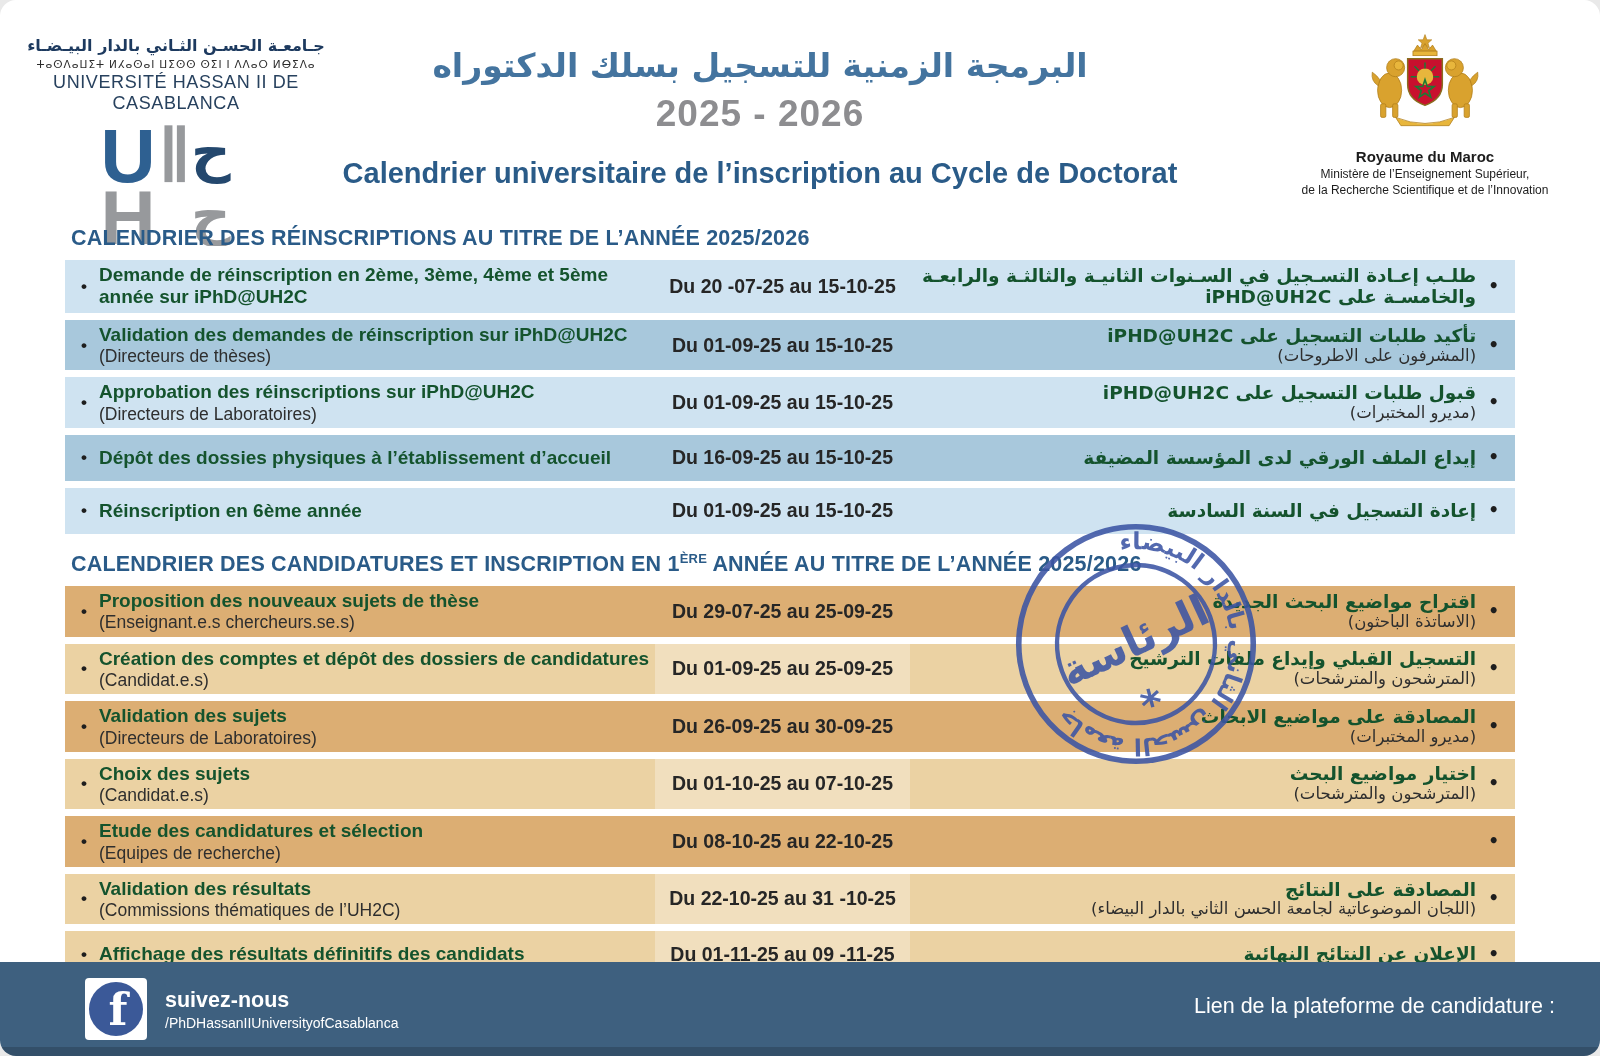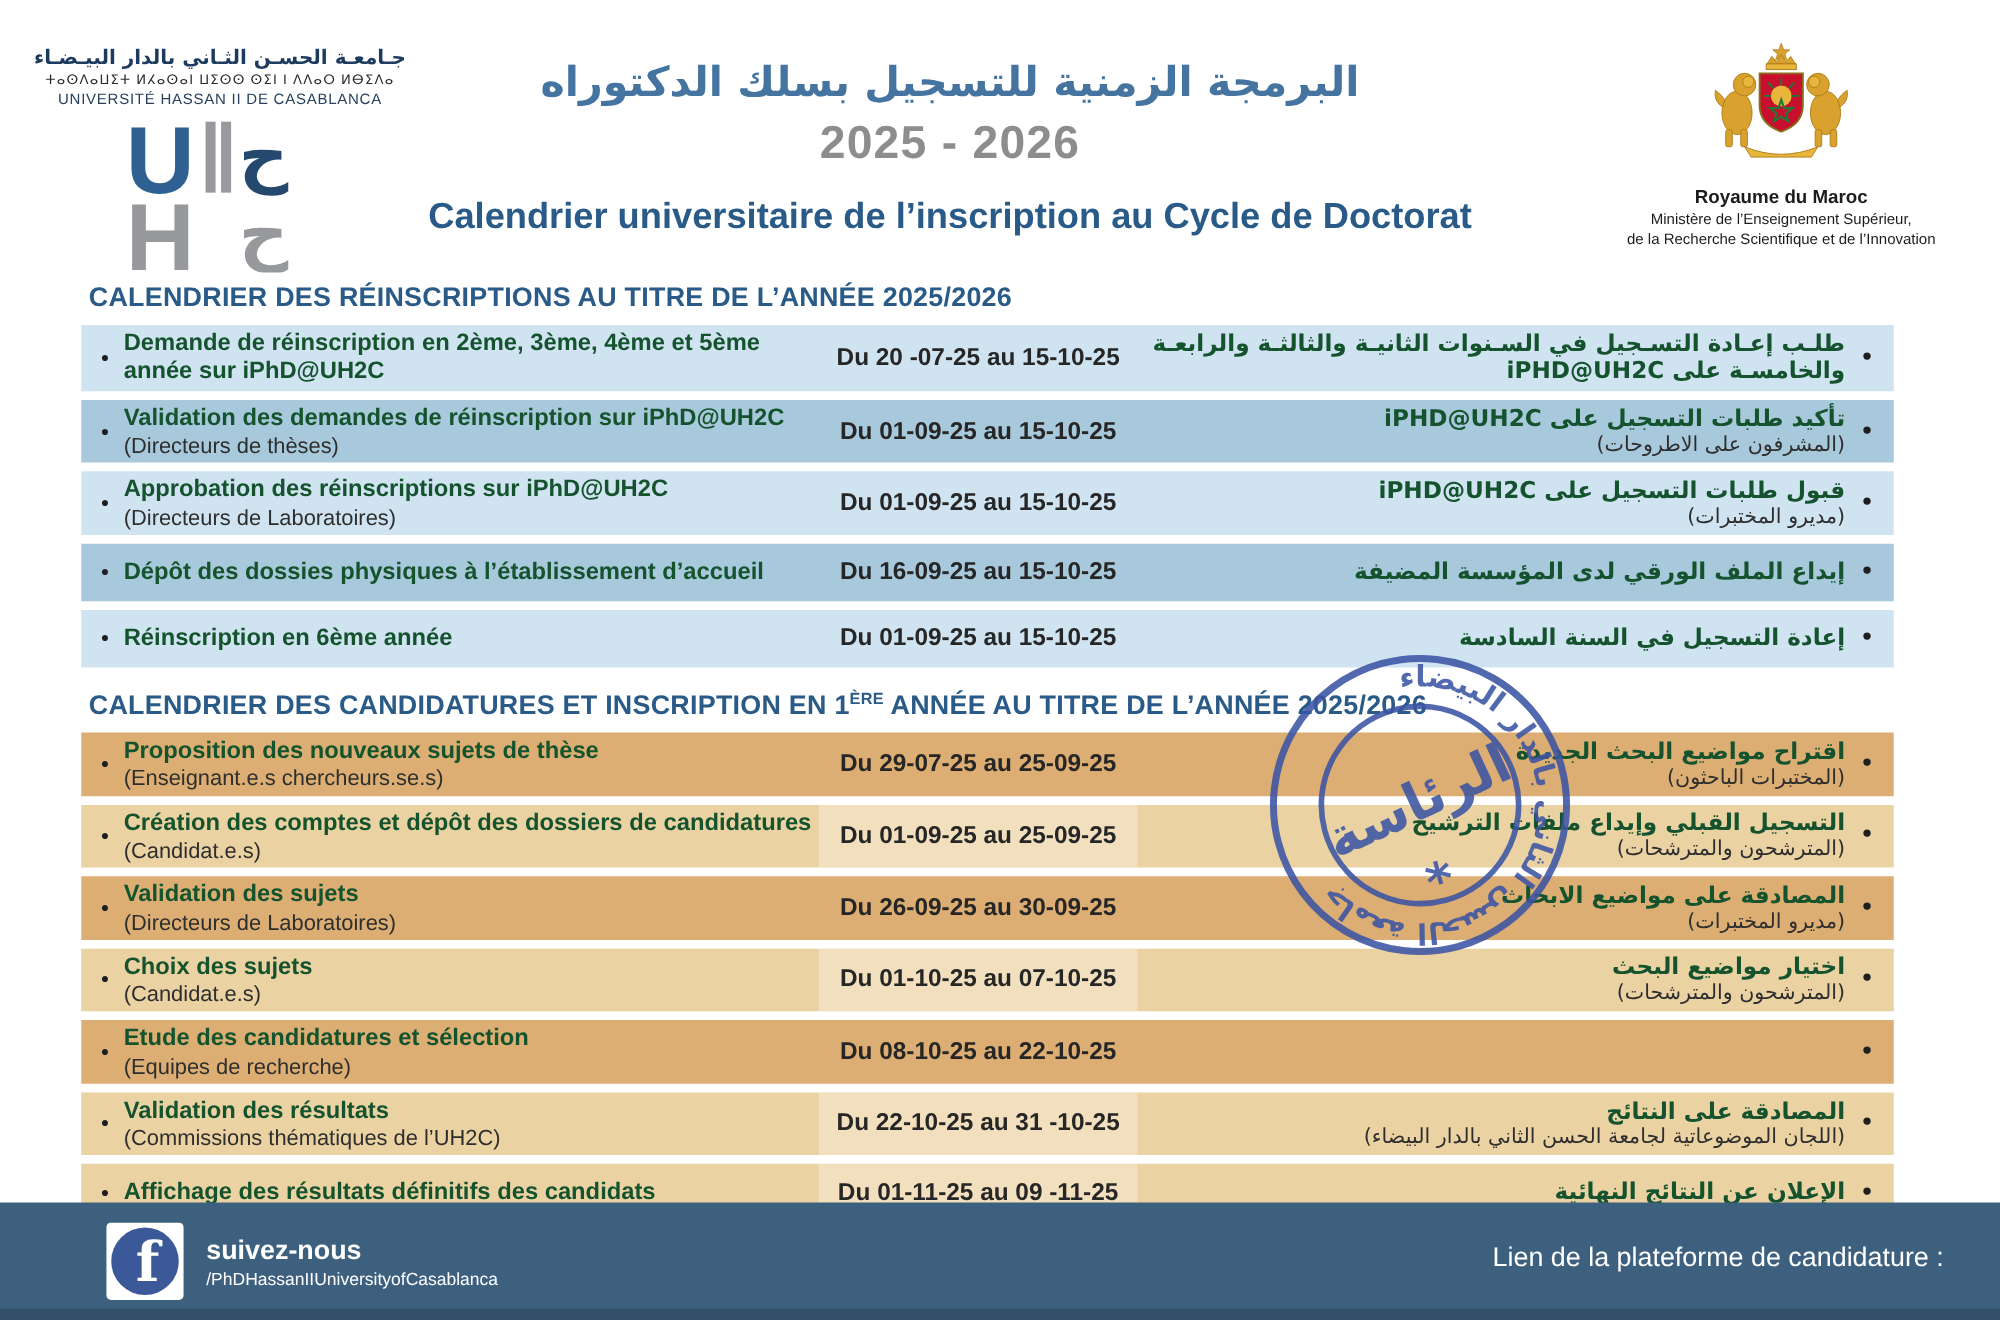--- a/index.html
+++ b/index.html
@@ -1,26 +1,26 @@
 <!DOCTYPE html>
 <html><head>
 <meta charset="utf-8">
 <style>
   html,body{margin:0;padding:0;}
   body{background:#e9e9e9;}
   .page{
     position:relative;width:1600px;height:1056px;margin:0 auto;
     background:#ffffff;overflow:hidden;
-    font-family:"Liberation Sans","DejaVu Sans",sans-serif;color:#2b2b2b;
+    font-family:"Liberation Sans","DejaVu Sans",sans-serif;color:#2b2b2b;border-radius:16px;
   }
   
   .logo-block{position:absolute;left:26px;top:36px;width:300px;text-align:center;}
   .logo-block .uni-ar{font-family:"DejaVu Sans",sans-serif;font-size:16px;font-weight:bold;color:#1d3a5f;}
   .logo-block .uni-tif{font-size:10.5px;color:#2b2b2b;letter-spacing:1px;margin-top:3px;}
-  .logo-block .uni-fr{font-size:12px;color:#27415e;letter-spacing:.6px;margin-top:2px;}
+  .logo-block .uni-fr{font-size:18px;color:#27415e;letter-spacing:.6px;margin-top:2px;}
   .logo-mark{margin-top:6px;}
   .center-head{position:absolute;left:330px;top:46px;width:860px;text-align:center;}
   .title-ar{font-family:"DejaVu Sans",sans-serif;font-size:33px;font-weight:bold;color:#44749f;}
   .years{font-size:37px;font-weight:bold;color:#8d8d90;margin-top:8px;letter-spacing:1px;}
   .title-fr{font-size:29px;font-weight:bold;color:#2a5b88;margin-top:22px;}
   .ministry-block{position:absolute;left:1290px;top:24px;width:270px;text-align:center;}
   .ministry-block .country{font-size:15px;font-weight:bold;color:#1c1c1c;margin-top:4px;}
   .ministry-block .mline{font-size:12px;color:#1c1c1c;margin-top:2px;}
   
   .tables{position:absolute;left:65px;top:226px;width:1450px;}
@@ -220,21 +220,21 @@
             <div class="txt">
               <div class="main">Proposition des nouveaux sujets de thèse</div>
               <div class="sub">(Enseignant.e.s chercheurs.se.s)</div>
             </div>
           </div>
         <div class="cell-date">Du 29-07-25 au 25-09-25</div>
         <div class="cell-ar">
             <span class="bullet">•</span>
             <div class="txt">
               <div class="main">اقتراح مواضيع البحث الجديدة</div>
-              <div class="sub">(المختبرات الباحثون)</div>
+              <div class="sub">(الاساتذة الباحثون)</div>
             </div>
           </div>
       </div>
       <div class="row" data-shade="s2-light">
         <div class="cell-fr">
             <span class="bullet">•</span>
             <div class="txt">
               <div class="main">Création des comptes et dépôt des dossiers de candidatures</div>
               <div class="sub">(Candidat.e.s)</div>
             </div>

